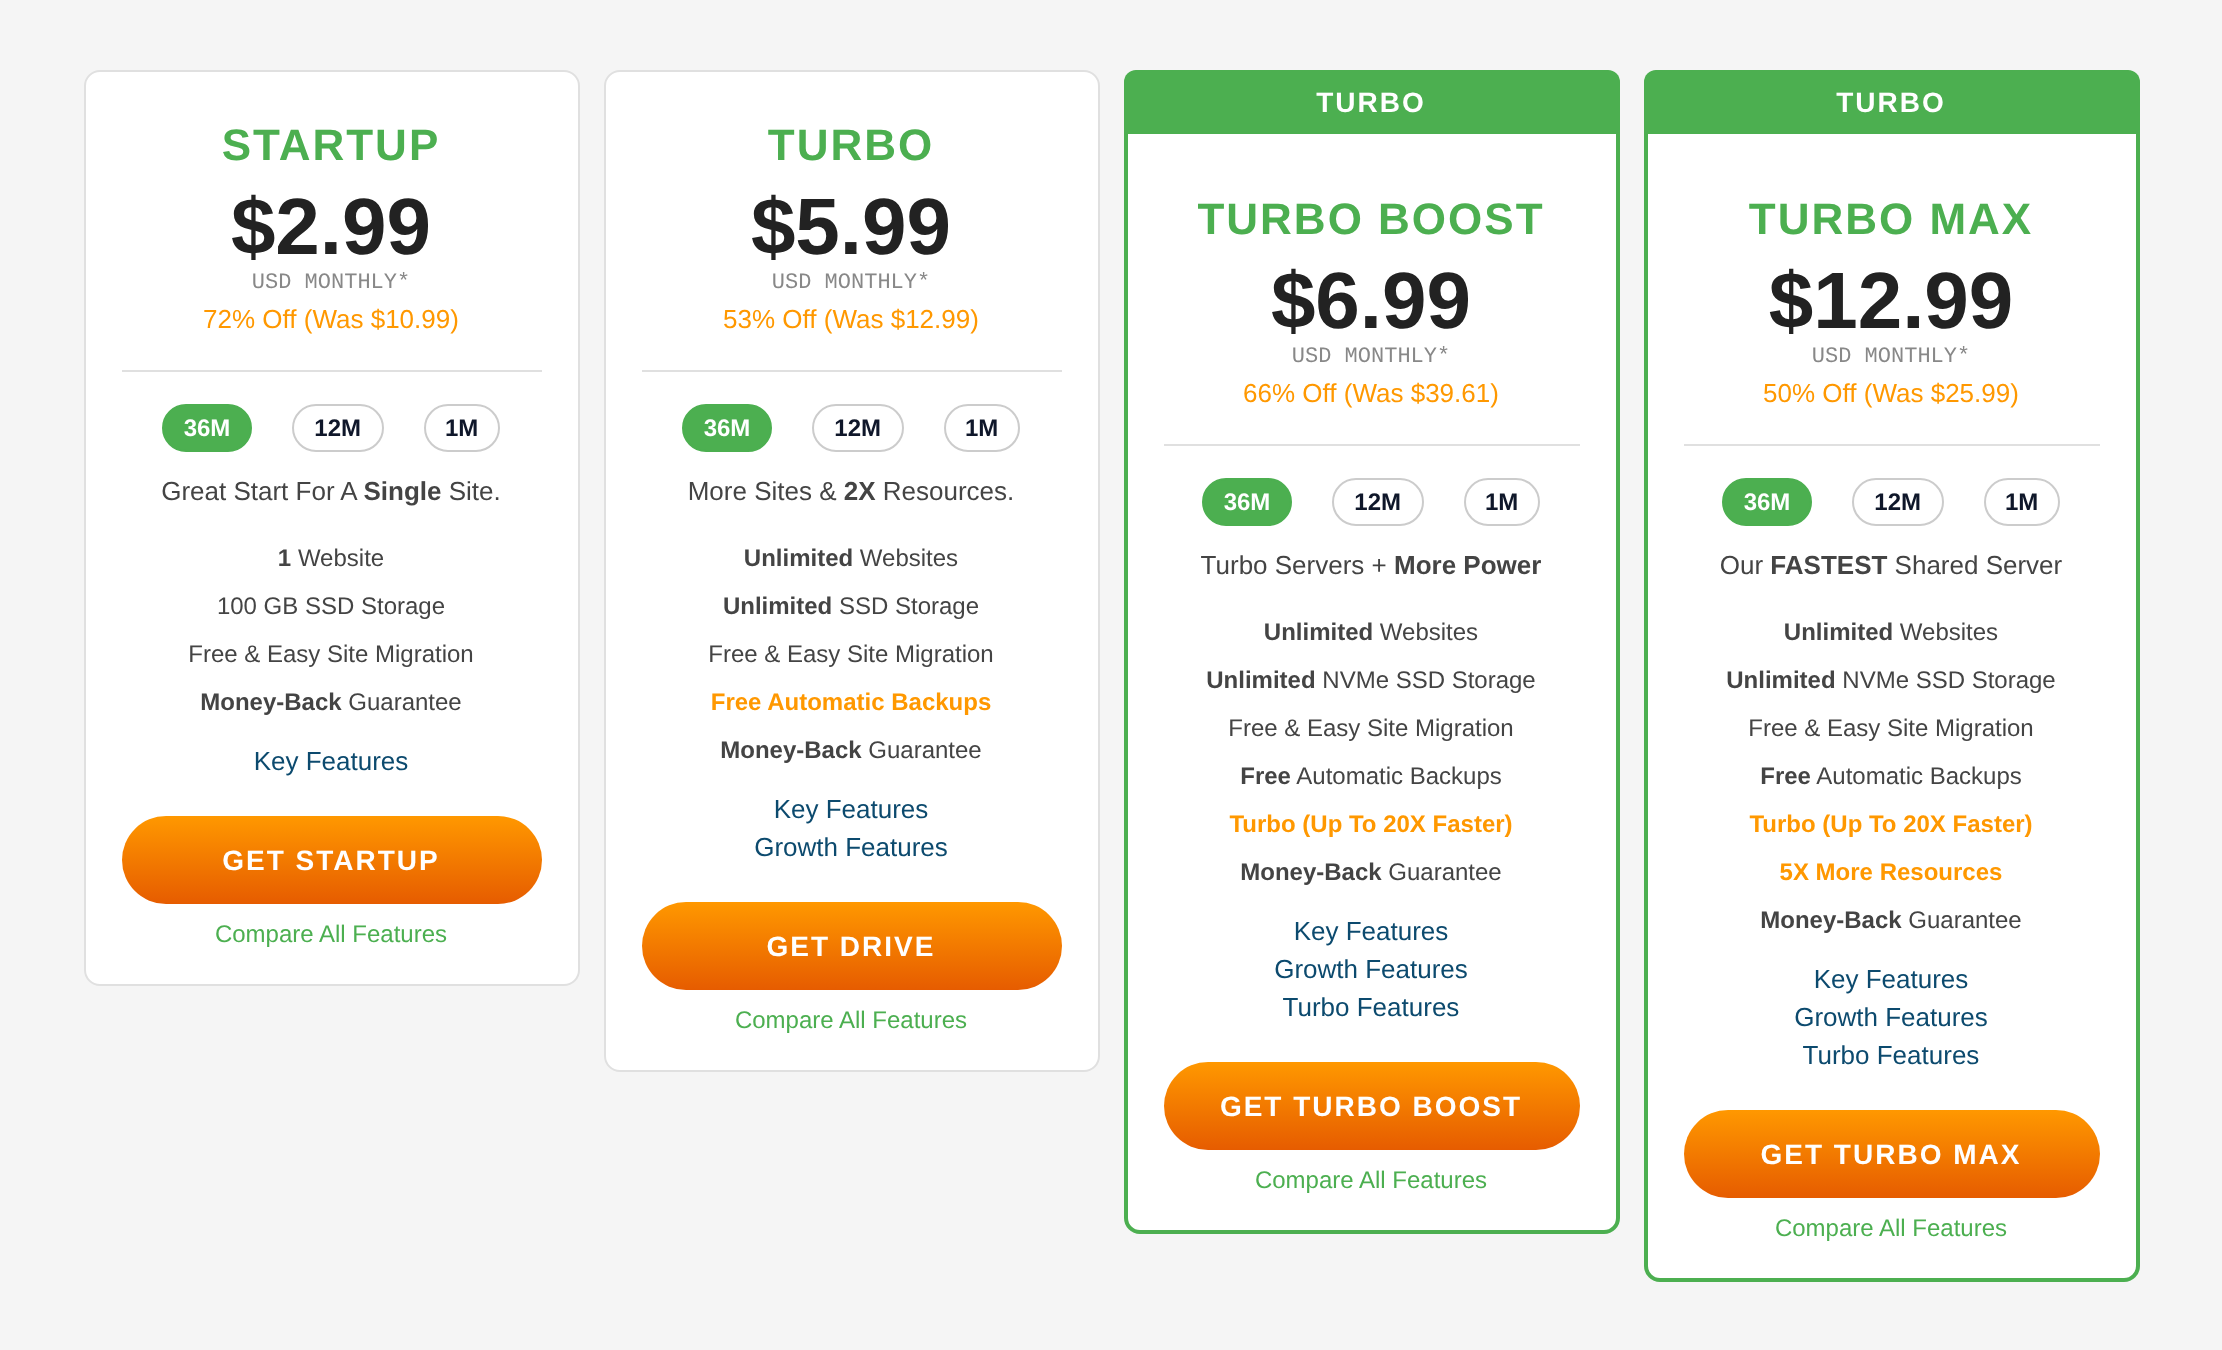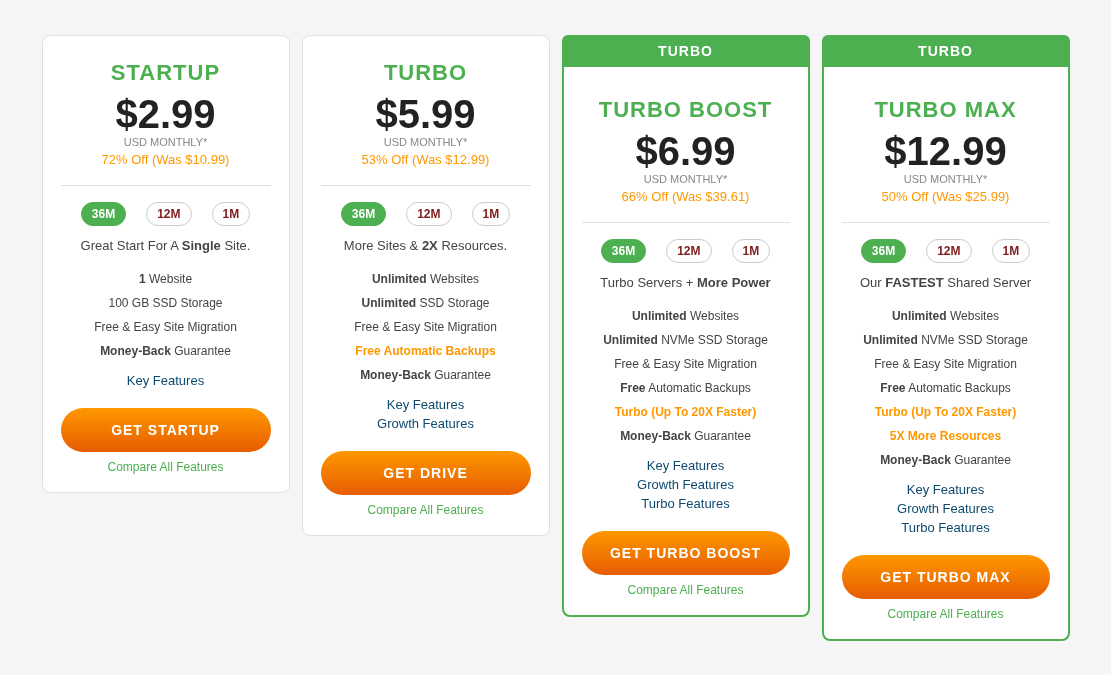--- a/index.html
+++ b/index.html
@@ -64,20 +64,21 @@
       font-weight: bold;
       color: #222;
       text-align: center;
       line-height: 1.1;
     }
     .plan-price-period {
       font-size: 11px;
       color: #888;
       text-align: center;
       margin-bottom: 4px;
+      font-family: Liberation Mono, monospace;
     }
     .plan-discount {
       font-size: 13px;
       color: #FF9800;
       text-align: center;
       margin-bottom: 10px;
     }
     .divider {
       width: 100%;
       border: none;
@@ -90,21 +91,21 @@
       margin: 8px 0 12px;
     }
     .term-btn {
       border: 1px solid #ccc;
       border-radius: 20px;
       padding: 4px 10px;
       font-size: 12px;
       font-weight: bold;
       cursor: pointer;
       background: #fff;
-      color: #7f1d1d;
+      color: #0f172a;
     }
     .term-btn.active {
       background: #4CAF50;
       color: #fff;
       border-color: #4CAF50;
     }
     .plan-tagline {
       font-size: 13px;
       color: #444;
       text-align: center;

